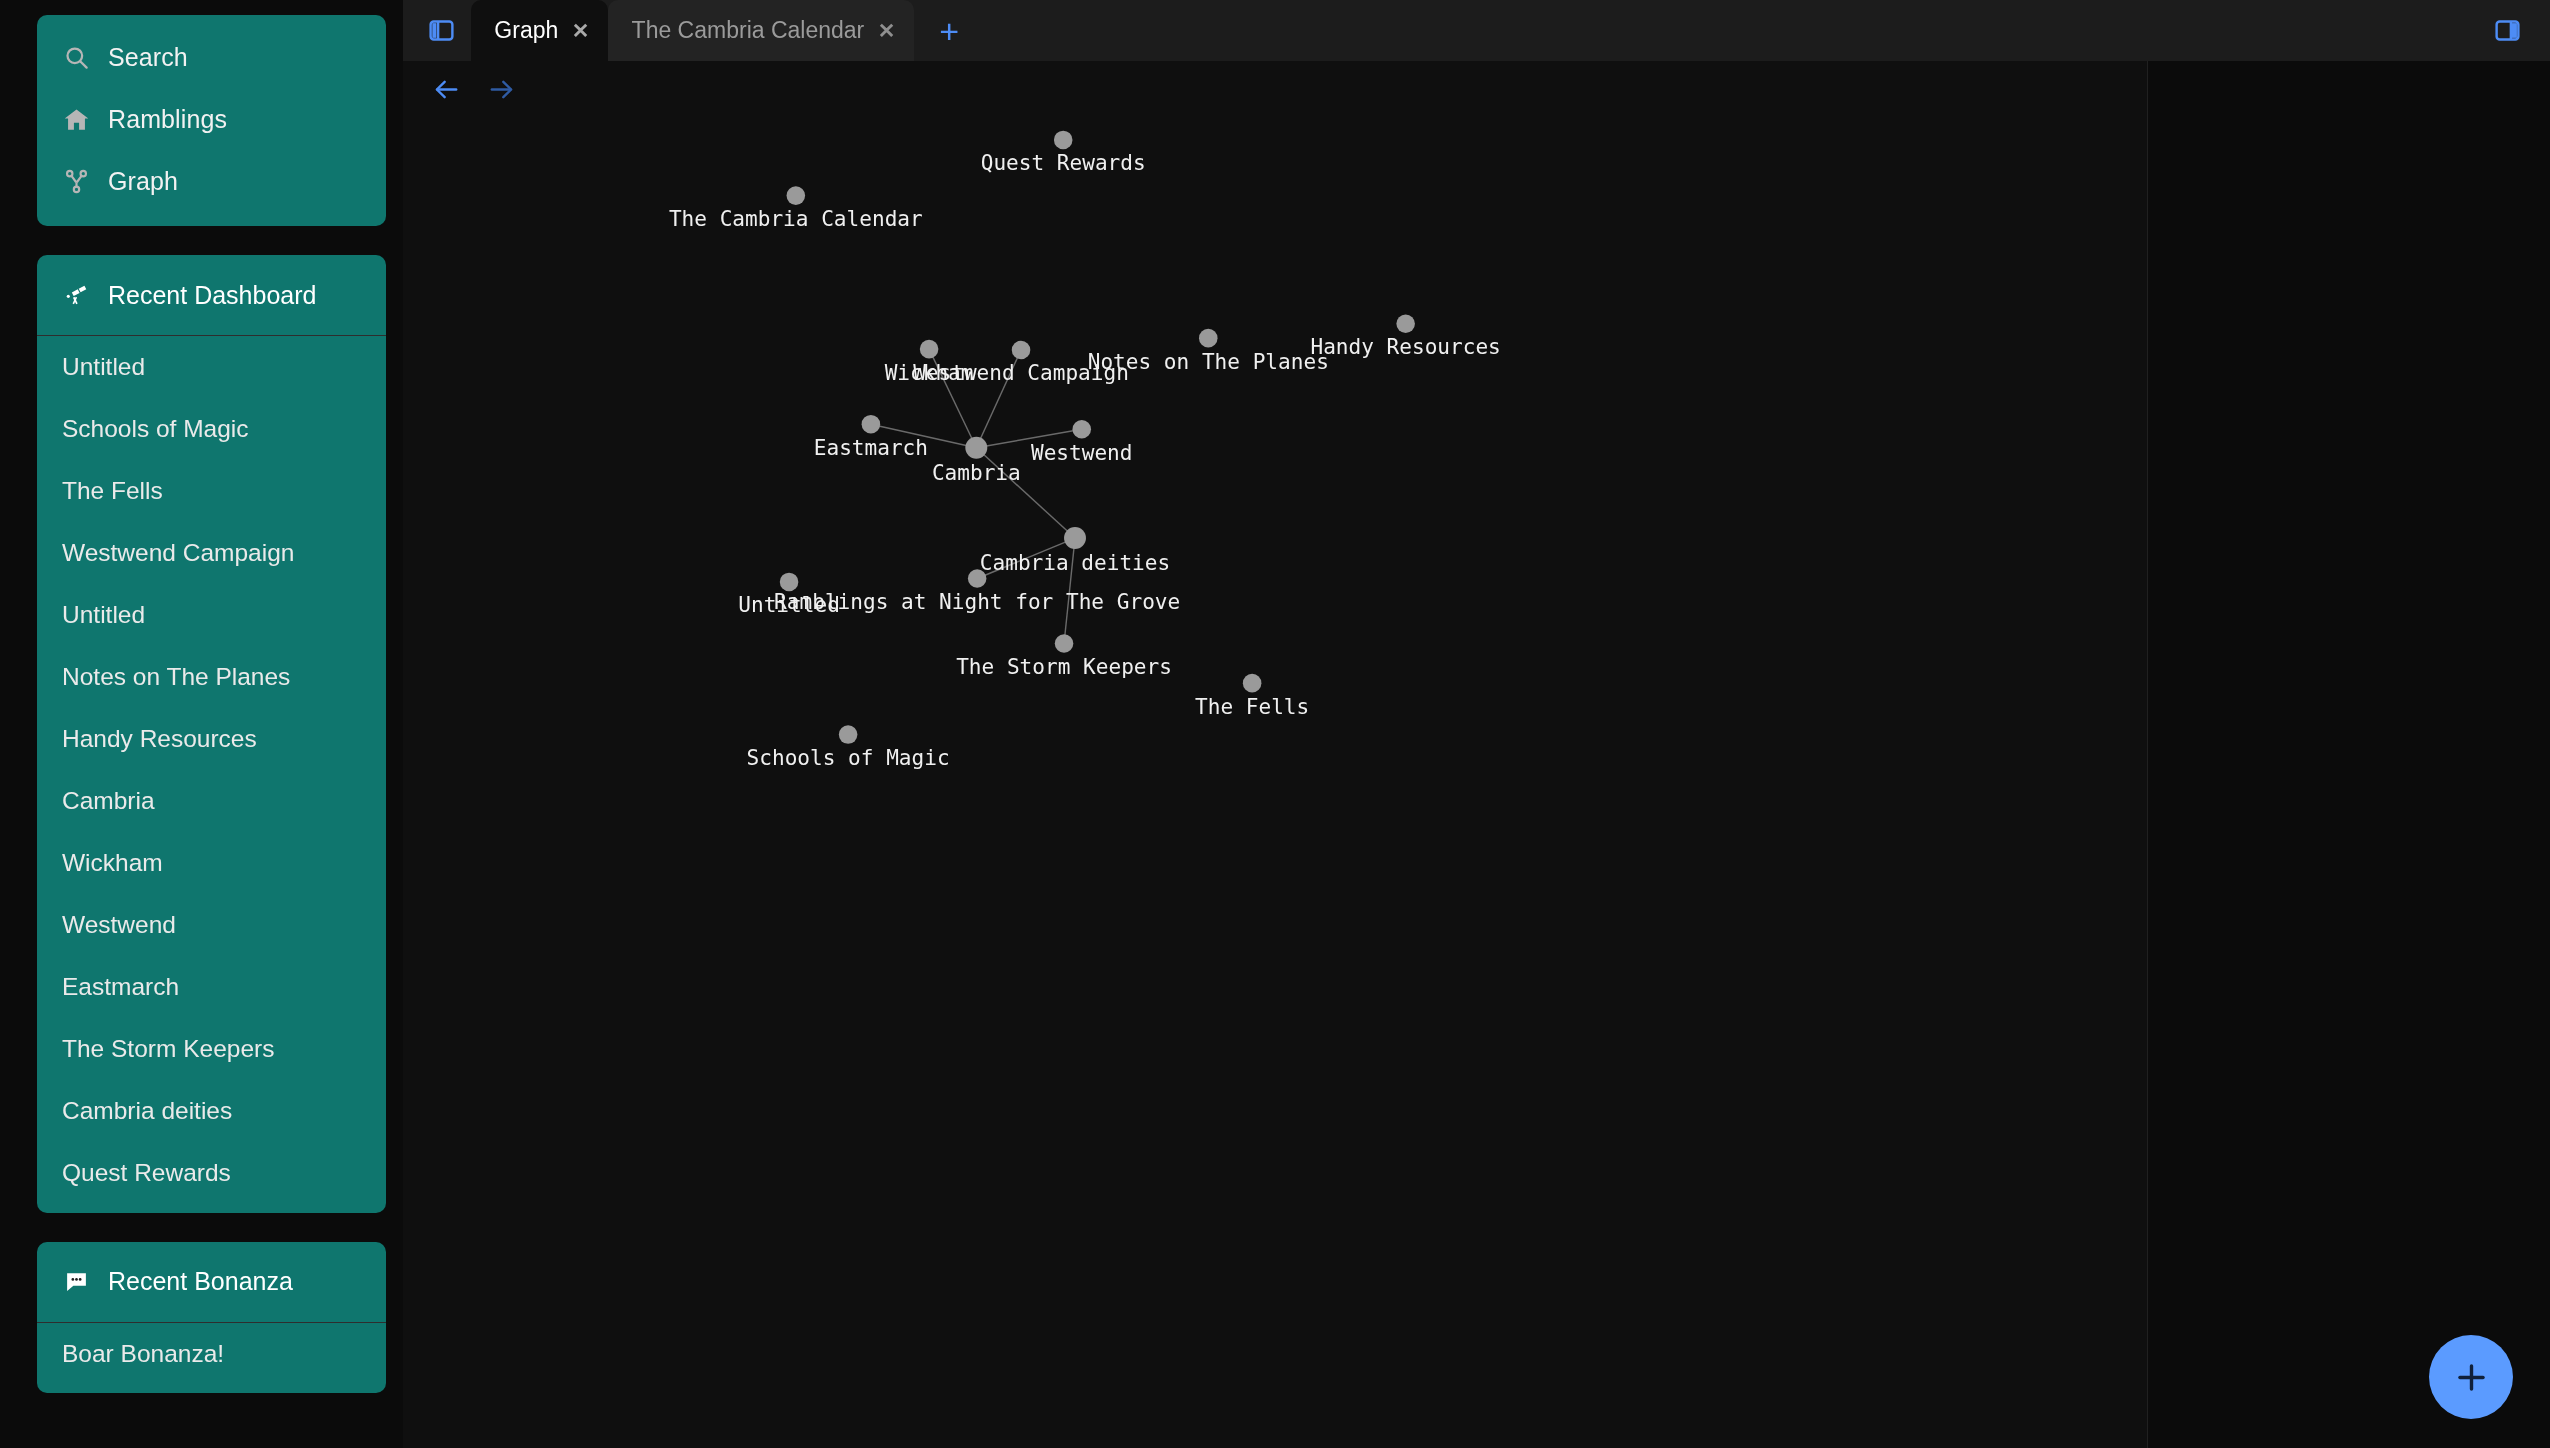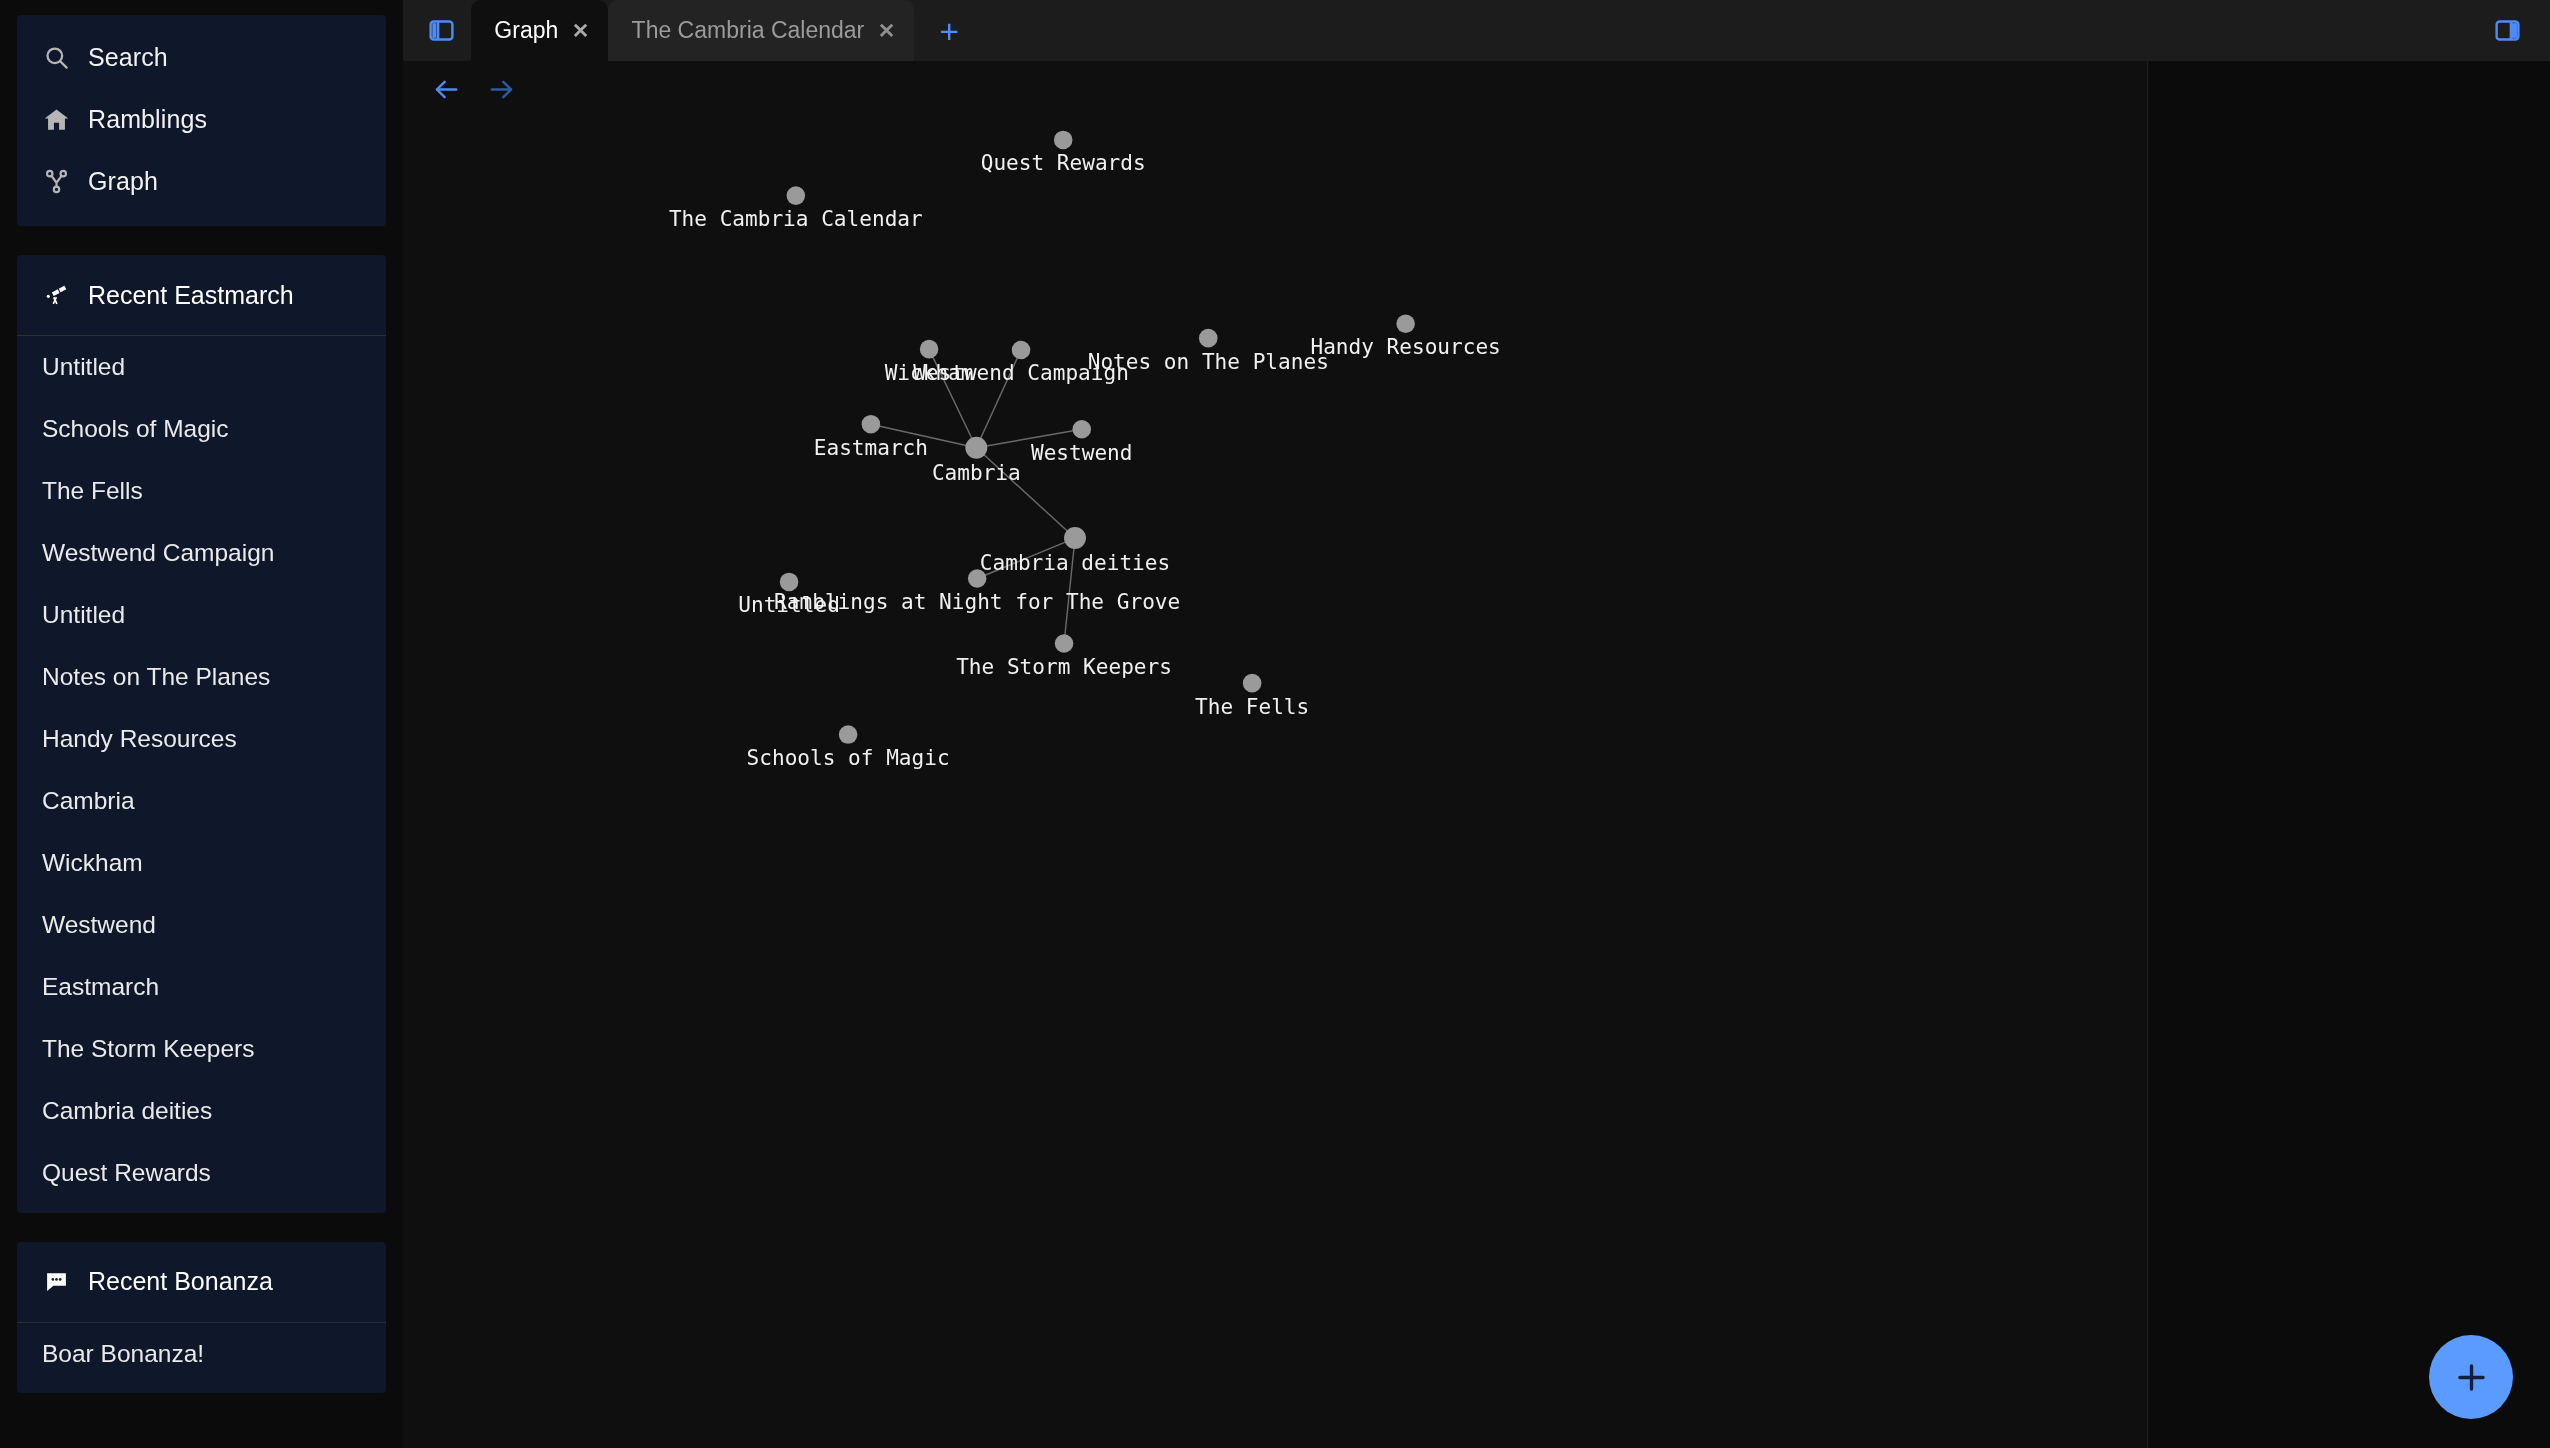--- a/index.html
+++ b/index.html
@@ -23,23 +23,24 @@
   
   #sidebar {
     position: relative;
     width: 403px;
     height: 1449px;
     background: #0b0b0b;
     flex: 0 0 403px;
     padding: 15px 17px 0 17px;
   }
   .card {
-    background: #0f172a;
-    border-radius: 4px;
+    background: #0f766e;
+    border-radius: 10px;
     overflow: hidden;
+    margin-left: 20px;
   }
   .nav-card { margin-bottom: 29px; padding: 11.8px 0 13.5px 0; }
   .nav-item {
     display: flex;
     align-items: center;
     gap: 17px;
     height: 62px;
     padding: 0 25px;
     cursor: pointer;
   }
@@ -284,21 +285,21 @@
       <div class="section-head">
         <span class="nav-icon">
           <svg width="25" height="25" viewBox="0 0 24 24" fill="currentColor">
             <path d="M19.6 2.6 21.4 6 15.9 8.9 14.1 5.5z"></path>
             <path d="M13.2 6.1 15 9.5 9.3 12.5 7.5 9.1z"></path>
             <path d="M11.2 13.2 12.6 14 9.6 20.4 8.2 19.6z"></path>
             <path d="M10.1 13.3 8.6 14.1 11.7 20.5 13.1 19.7z"></path>
             <circle cx="4.1" cy="12.8" r="1.5"></circle>
           </svg>
         </span>
-        <span class="head-label">Recent Eastmarch</span>
+        <span class="head-label">Recent Dashboard</span>
       </div>
       <div id="artifacts-list">
           <div class="list-item">
             <span>Untitled</span>
           </div>
           <div class="list-item">
             <span>Schools of Magic</span>
           </div>
           <div class="list-item">
             <span>The Fells</span>

